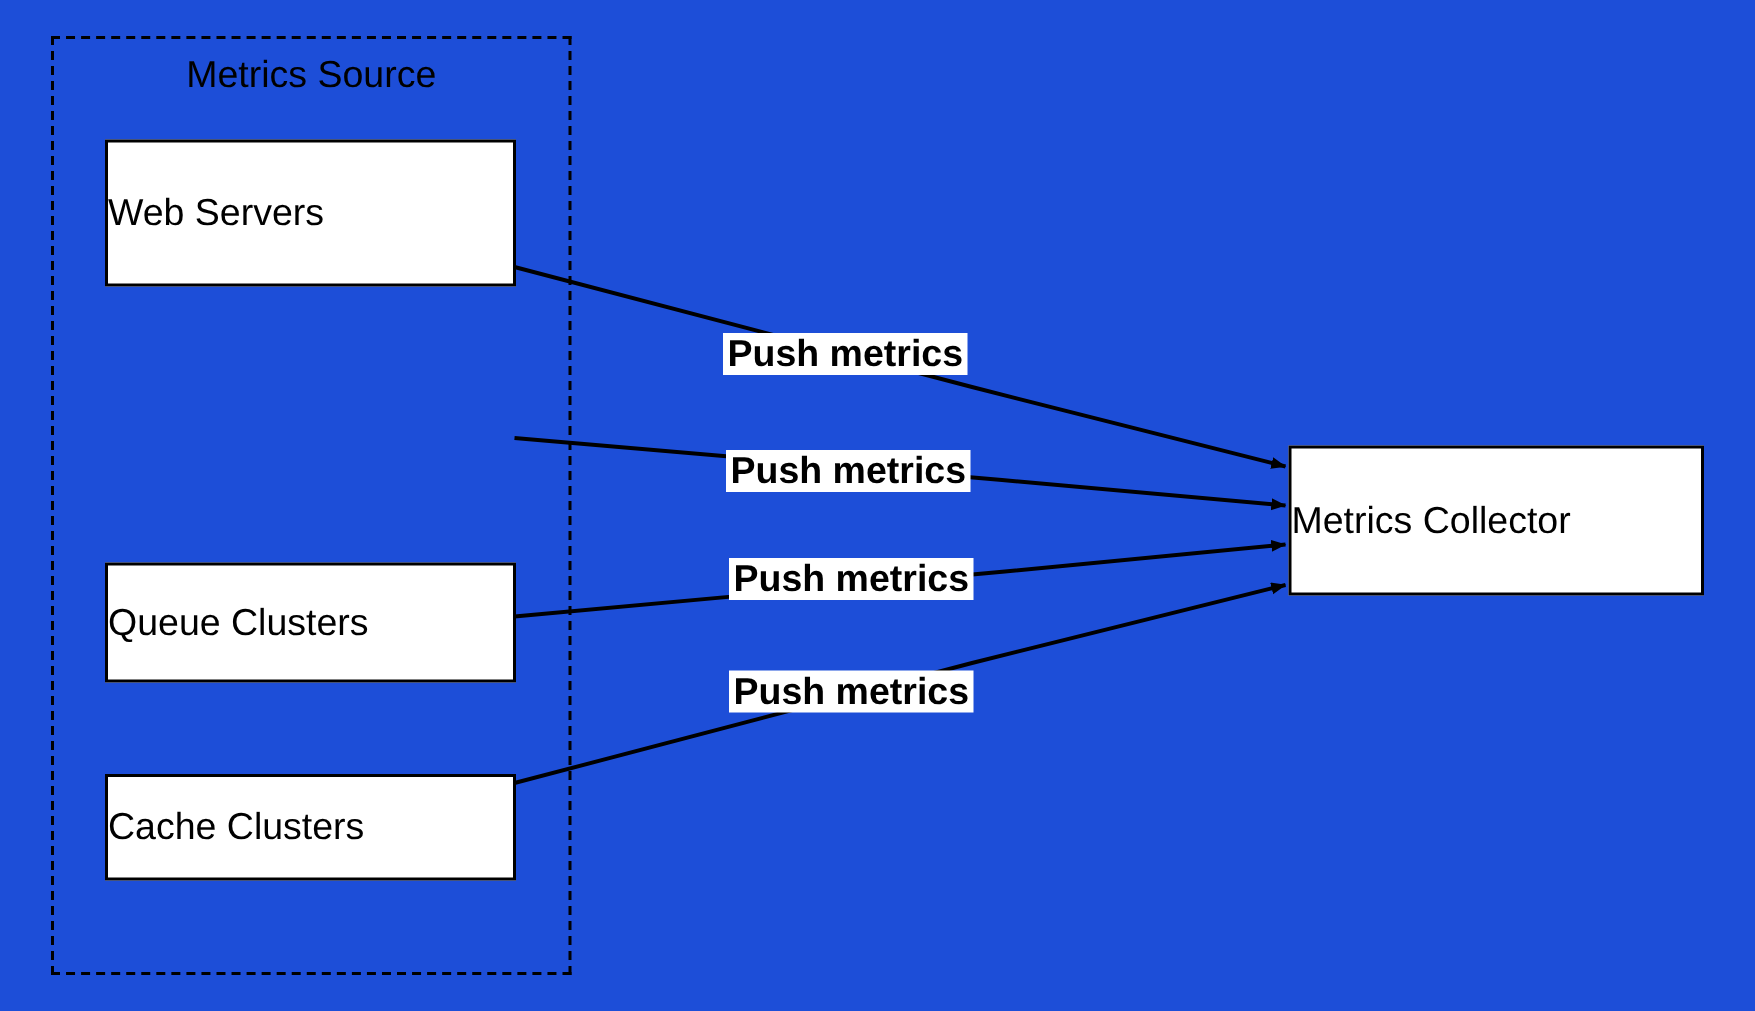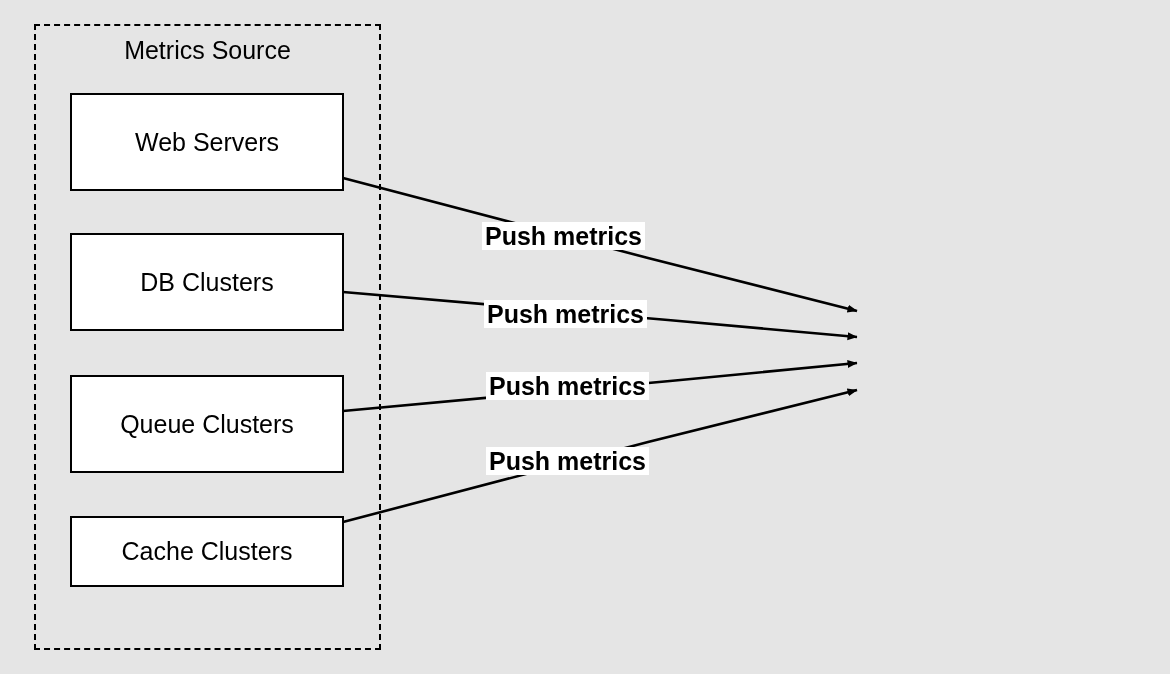--- a/index.html
+++ b/index.html
@@ -4,21 +4,21 @@
 <style>
   html, body {
     margin: 0;
     padding: 0;
     background: #ffffff;
   }
   #canvas {
     position: relative;
     width: 1170px;
     height: 674px;
-    background: #e5e5e5;
+    background: #1d4ed8;
     font-family: "Liberation Sans", sans-serif;
     overflow: hidden;
   }
   #wires {
     position: absolute;
     left: 0;
     top: 0;
     width: 1170px;
     height: 674px;
   }
@@ -43,28 +43,28 @@
     color: #000000;
     white-space: nowrap;
   }
   .node {
     position: absolute;
     box-sizing: border-box;
     border: 2px solid #000000;
     background: #ffffff;
     display: flex;
     align-items: center;
-    justify-content: center;
+    justify-content: flex-start;
     font-size: 25px;
     color: #000000;
     white-space: nowrap;
   }
   .src-1 { left: 70px;  top: 93px;  width: 274px; height: 98px; }
   .src-2 { left: 70px;  top: 233px; width: 274px; height: 98px; }
-  .src-3 { left: 70px;  top: 375px; width: 274px; height: 98px; }
+  .src-3 { left: 70px;  top: 375px; width: 274px; height: 80px; }
   .src-4 { left: 70px;  top: 516px; width: 274px; height: 71px; }
   .collector { left: 859px; top: 297px; width: 277px; height: 100px; }
   .edge-label {
     position: absolute;
     font-size: 25px;
     line-height: 28px;
     color: #000000;
     background: #ffffff;
     white-space: nowrap;
     padding: 0 3px;
@@ -96,31 +96,31 @@
     <polyline points="343,522 648,442 857,390" fill="none" stroke="#000000" stroke-width="2.6" marker-end="url(#arrow)"></polyline>
   </svg>
 
   <div class="group-box"></div>
   <div class="group-title">Metrics Source</div>
 
   <div class="node src-1">
     <span>Web Servers</span>
   </div>
 
-  <div class="node src-2">
-    <span>DB Clusters</span>
-  </div>
 
   <div class="node src-3">
     <span>Queue Clusters</span>
   </div>
 
   <div class="node src-4">
     <span>Cache Clusters</span>
   </div>
 
+  <div class="node collector">
+    <span>Metrics Collector</span>
+  </div>
 
   <div class="edge-label lbl-1">Push metrics</div>
   <div class="edge-label lbl-2">Push metrics</div>
   <div class="edge-label lbl-3">Push metrics</div>
   <div class="edge-label lbl-4">Push metrics</div>
 
 </div>
 
 </body></html>

